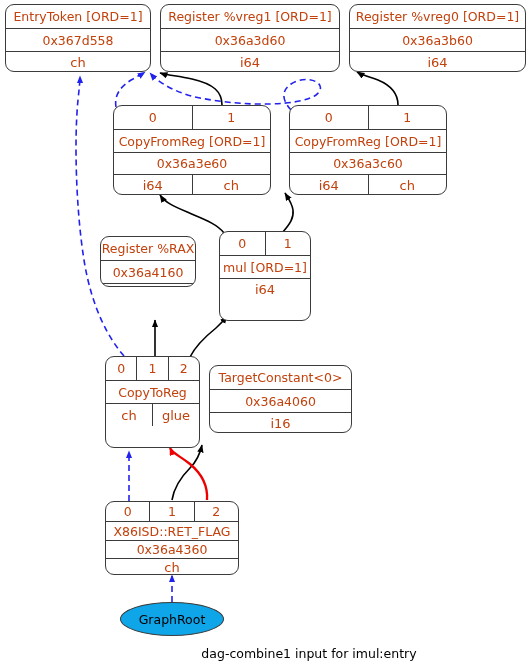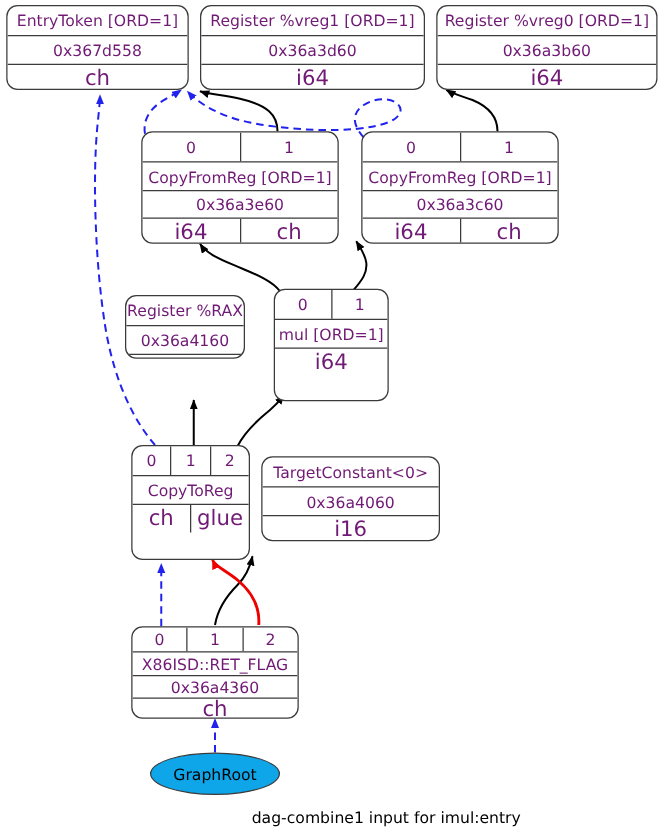--- a/index.html
+++ b/index.html
@@ -8,26 +8,26 @@
        -webkit-font-smoothing:antialiased;}
   #stage{position:relative;width:530px;height:665px;overflow:hidden;}
   #edges{position:absolute;left:0;top:0;width:530px;height:665px;pointer-events:none;}
 
   .node{position:absolute;box-sizing:border-box;background:#ffffff;
         border:1.4px solid #3b3b3b;border-radius:9px;overflow:hidden;}
   .row{display:flex;box-sizing:border-box;border-top:1.4px solid #3b3b3b;}
   .row:first-child{border-top:none;}
   .cell{flex:1 1 0;box-sizing:border-box;text-align:center;
         display:flex;align-items:center;justify-content:center;
-        white-space:nowrap;color:#701a75;}
+        white-space:nowrap;color:#c2410c;}
   .cell + .cell{border-left:1.4px solid #3b3b3b;}
   .r-ports .cell{font-size:12.5px;}
   .r-name  .cell{font-size:12.5px;}
   .r-addr  .cell{font-size:12.5px;}
-  .r-type  .cell{font-size:17px;}
+  .r-type  .cell{font-size:13px;}
 
   .oval{position:absolute;box-sizing:border-box;border:1.4px solid #3b3b3b;
         border-radius:50%;background:#0ea5e9;display:flex;align-items:center;
         justify-content:center;font-size:12.5px;color:#000;}
 
   .caption{position:absolute;width:530px;text-align:center;font-size:12.5px;color:#000;padding-left:44px;}
 </style>
 </head>
 <body>
 

